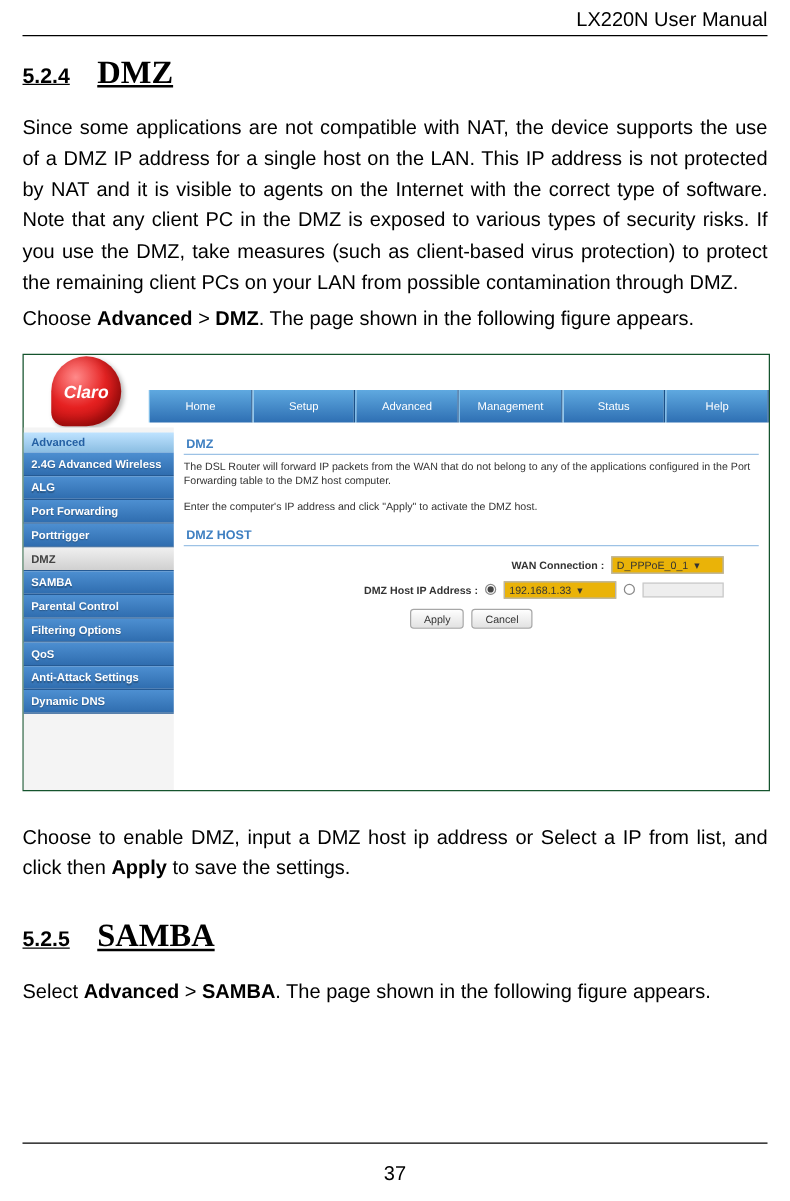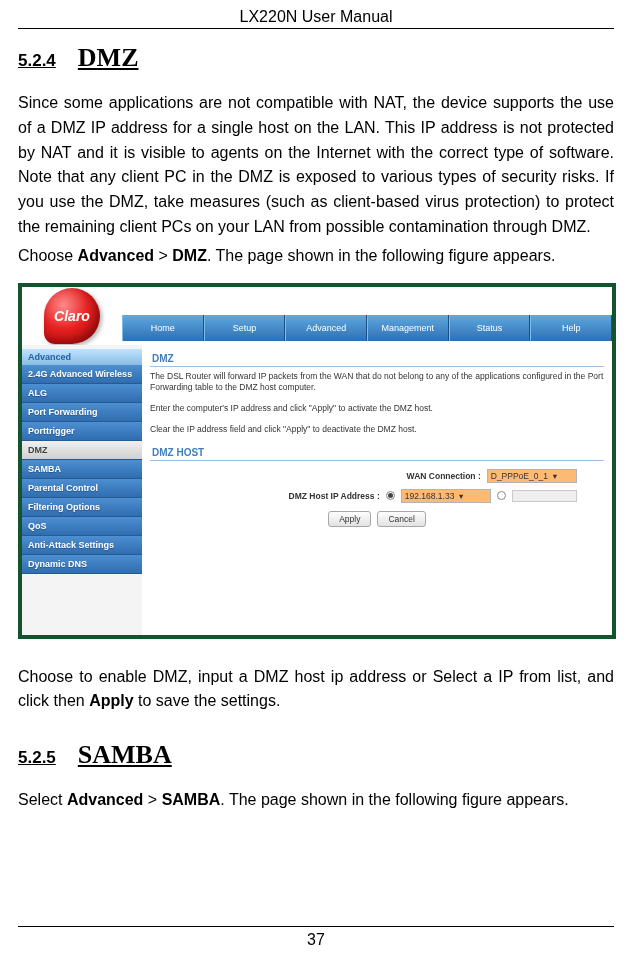--- a/index.html
+++ b/index.html
@@ -6,21 +6,21 @@
   body {
     width: 632px;
     height: 961px;
     background: #fff;
     font-family: Arial, Helvetica, sans-serif;
     color: #000;
     padding: 8px 18px 8px 18px;
     position: relative;
   }
   .header-title {
-    text-align: center;
+    text-align: right;
     font-size: 16px;
     padding-bottom: 2px;
     border-bottom: 1px solid #000;
     margin-bottom: 14px;
   }
   .section-heading {
     font-weight: bold;
     display: flex;
     align-items: baseline;
     margin: 10px 0 18px 0;
@@ -33,21 +33,21 @@
     font-size: 16px;
     line-height: 1.55;
     text-align: justify;
     margin-bottom: 4px;
   }
   .body-text .bold { font-weight: bold; }
 
   
   .shot {
     margin: 14px 0 8px 0;
-    border: 4px solid #14532d;
+    border: 1px solid #14532d;
     width: 598px;
     background: #fff;
     font-size: 9px;
   }
   .shot-top {
     display: flex;
     align-items: flex-end;
   }
   .logo {
     width: 100px; height: 58px;
@@ -119,39 +119,39 @@
   }
   .ctext { font-size:8.5px; line-height:1.3; margin-bottom:10px;}
   .hostarea { margin: 8px auto 0 auto; width: 88%; }
   .frow {
     display:flex; align-items:center; justify-content:flex-end;
     gap:6px; margin-bottom:6px;
     font-size:8.5px;
   }
   .frow label { font-weight:bold; }
   .fsel, .fin {
-    border:1px solid #b4b4b4; background:#fdba74;
+    border:1px solid #b4b4b4; background:#eab308;
     font-size:8.5px; padding:1px 3px;
   }
   .fsel { width: 90px; }
   .ext  { width: 65px; background:#eee; border:1px solid #c9c9c9; height:12px; display:inline-block;}
   .radio { width:9px;height:9px;border:1px solid #888;border-radius:50%;display:inline-block;background:#fff;}
   .radio.on::after{content:"";display:block;width:5px;height:5px;border-radius:50%;background:#444;margin:1px;}
   .chk { width:9px;height:9px;border:1px solid #888;background:#fff;display:inline-block;}
   .btnrow { display:flex;justify-content:center;gap:6px;margin-top:8px;}
   .btn {
     border:1px solid #a7a7a7;border-radius:3px;
     background: linear-gradient(#fefefe,#e2e2e2);
     font-size:8.5px;padding:2px 10px;
   }
 
   .page-number {
     position:absolute; bottom:12px; left:0; right:0;
     text-align:center; font-size:16px;
-    border-top:1px solid #000; padding-top:4px;
+    border-top:1px solid #000; padding-top:16px;
     margin: 0 18px;
   }
 </style>
 </head>
 <body>
 
 <div class="header-title">LX220N User Manual</div>
 
 <div class="section-heading">
   <span class="section-number">5.2.4</span>
@@ -190,21 +190,20 @@
       <div class="side-item">Parental Control</div>
       <div class="side-item">Filtering Options</div>
       <div class="side-item">QoS</div>
       <div class="side-item">Anti-Attack Settings</div>
       <div class="side-item">Dynamic DNS</div>
     </div>
     <div class="content">
       <div class="ctitle">DMZ</div>
       <div class="ctext">The DSL Router will forward IP packets from the WAN that do not belong to any of the applications configured in the Port Forwarding table to the DMZ host computer.</div>
       <div class="ctext">Enter the computer's IP address and click "Apply" to activate the DMZ host.</div>
-      <div class="ctext">Clear the IP address field and click "Apply" to deactivate the DMZ host.</div>
       <div class="ctitle">DMZ HOST</div>
       <div class="hostarea">
         <div class="frow">
           <label>WAN Connection :</label>
           <span class="fsel"><span>D_PPPoE_0_1</span> &nbsp;▾</span>
         </div>
         <div class="frow">
           <label>DMZ Host IP Address :</label>
           <span class="radio on"></span>
           <span class="fsel"><span>192.168.1.33</span> &nbsp;▾</span>

